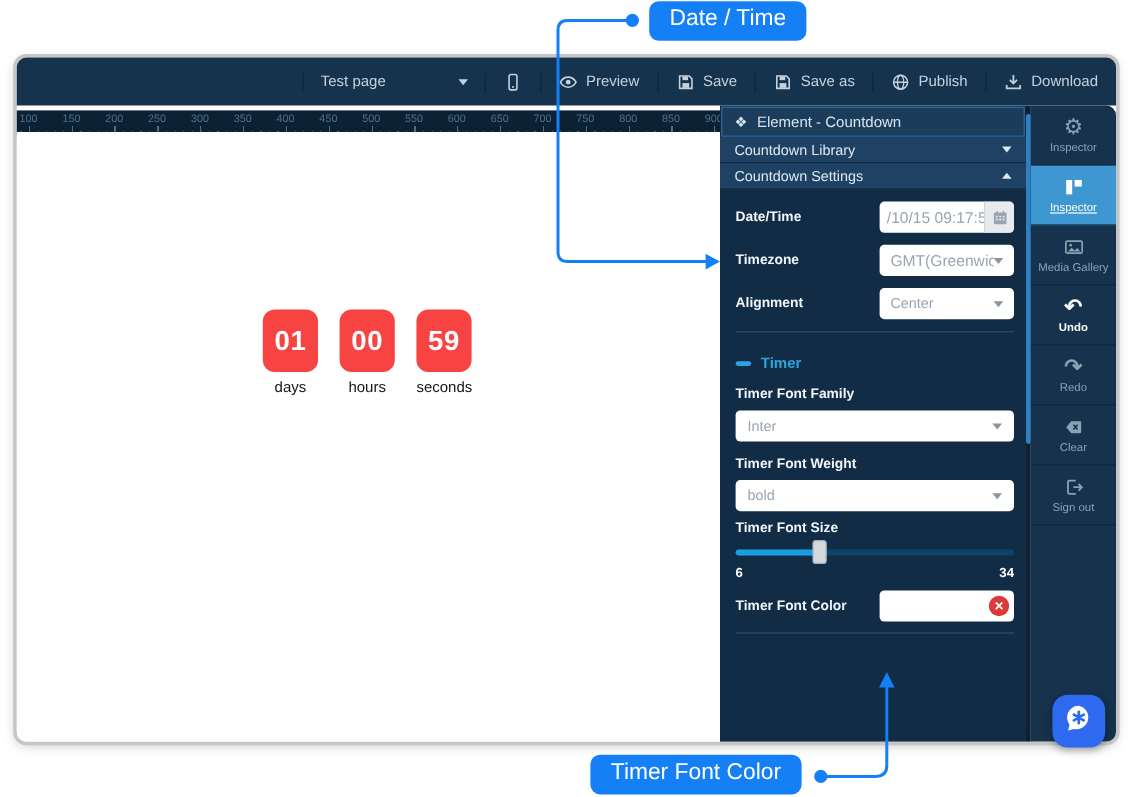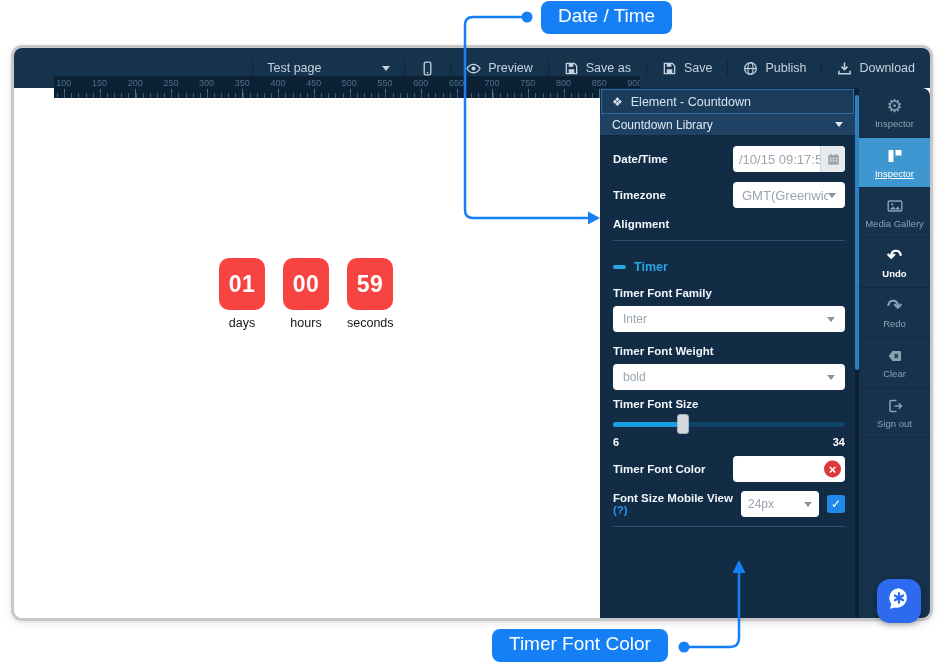--- a/index.html
+++ b/index.html
@@ -15,26 +15,26 @@
              border-radius:8px 8px 0 0; display:flex; align-items:center; }
   .tb-spacer { flex:1; }
   .tb-item { display:flex; align-items:center; gap:7px; padding:0 15px; border-left:1px solid #0e2438;
              color:#c5d2de; font-size:12.5px; white-space:nowrap; cursor:pointer; }
   .tb-page { width:152px; justify-content:space-between; padding:0 14px; }
   .caret-down { width:0; height:0; border-left:4px solid transparent; border-right:4px solid transparent; border-top:5px solid #c5d2de; }
   .tb-item .icon, .tb-item .icon svg { display:flex; align-items:center; }
   .tb-item svg { width:15px; height:15px; fill:currentColor; }
 
   
-  .ruler { position:absolute; left:0; top:28px; width:586px; height:22px; background:#0d2135; overflow:hidden;
+  .ruler { position:absolute; left:0; top:44px; width:586px; height:22px; background:#0d2135; overflow:hidden;
            background-image:
              repeating-linear-gradient(to right, #3c5a76 0 1px, transparent 1px 7.14px),
              repeating-linear-gradient(to right, #4d6f8e 0 1px, transparent 1px 35.7px);
            background-size:100% 5px, 100% 9px; background-repeat:no-repeat, no-repeat;
-           background-position:3px bottom, 10px bottom;margin-left:40px; }
+           background-position:3px bottom, 10px bottom; }
   .ruler-labels { display:flex; margin-left:-8px; padding-top:2px; }
   .ruler-label { flex:none; width:35.7px; text-align:center; font-size:9px; color:#4d6f8e; }
 
   
   .canvas { position:absolute; left:0; top:62px; width:586px; height:508px; background:#fff; border-radius:0 0 0 8px; }
   .countdown { position:absolute; left:205px; top:148px; display:flex; gap:18px; }
   .cd-unit { width:46px; text-align:center; }
   .cd-box { width:46px; height:52px; background:var(--countdown-red,#f84343); border-radius:10px; color:#fff;
             font-size:23px; font-weight:bold; display:flex; align-items:center; justify-content:center; letter-spacing:.5px; }
   .cd-label { margin-top:6px; font-size:12.5px; color:#151515; }
@@ -152,32 +152,32 @@
         </div>
 
         <div class="tb-item">
           <span class="icon">
             <svg viewBox="0 0 16 16">
               <path d="M2.5 2.5h8.5l2.5 2.5v8.5h-11z" fill="none" stroke="currentColor" stroke-width="1.4"></path>
               <rect x="5" y="8.8" width="6" height="4.2" fill="currentColor"></rect>
               <rect x="5" y="2.8" width="5" height="3.4" fill="currentColor"></rect>
             </svg>
           </span>
-          <span>Save as</span>
+          <span>Save</span>
         </div>
 
         <div class="tb-item">
           <span class="icon">
             <svg viewBox="0 0 16 16">
               <path d="M2.5 2.5h8.5l2.5 2.5v8.5h-11z" fill="none" stroke="currentColor" stroke-width="1.4"></path>
               <rect x="5" y="8.8" width="6" height="4.2" fill="currentColor"></rect>
               <rect x="5" y="2.8" width="5" height="3.4" fill="currentColor"></rect>
             </svg>
           </span>
-          <span>Save</span>
+          <span>Save as</span>
         </div>
 
         <div class="tb-item">
           <span class="icon">
             <svg viewBox="0 0 16 16">
               <circle cx="8" cy="8" r="6.2" fill="none" stroke="currentColor" stroke-width="1.4"></circle>
               <ellipse cx="8" cy="8" rx="2.8" ry="6.2" fill="none" stroke="currentColor" stroke-width="1.2"></ellipse>
               <path d="M2 8h12" stroke="currentColor" stroke-width="1.2"></path>
             </svg>
           </span>
@@ -259,20 +259,24 @@
     </div>
 
     <div class="panel">
       <div class="panel-header">
         <span class="icon"><span style="font-size:12px;line-height:1">❖</span></span>
         <span>Element - Countdown</span>
       </div>
       <div class="acc">
         <span>Countdown Library</span>
         <span class="caret-down"></span>
+      </div>
+      <div class="acc">
+        <span>Countdown Settings</span>
+        <span class="caret-up"></span>
       </div>
 
       <div class="pbody">
 
         <div class="prow">
           <span class="plabel">Date/Time</span>
           <div class="ctrl dt-ctrl">
             <span class="dt-text">/10/15 09:17:57</span>
             <span class="dt-cal">
                 <svg viewBox="0 0 16 16">
@@ -293,20 +297,24 @@
         <div class="prow">
           <span class="plabel">Timezone</span>
           <div class="ctrl">
             <span class="dt-text" style="padding-left:0">GMT(Greenwich ...</span>
             <span class="ctrl-caret"></span>
           </div>
         </div>
 
         <div class="prow">
           <span class="plabel">Alignment</span>
+          <div class="ctrl">
+            <span>Center</span>
+            <span class="ctrl-caret"></span>
+          </div>
         </div>
 
         <div class="divider1"></div>
 
         <div class="sec-head">
           <span class="sec-dash"></span>
           <span>Timer</span>
         </div>
 
         <div class="flabel">Timer Font Family</div>
@@ -333,33 +341,20 @@
         </div>
 
         <div class="prow color-row">
           <span class="plabel">Timer Font Color</span>
           <div class="ctrl color-ctrl">
             <span></span>
             <span class="clear-badge">×</span>
           </div>
         </div>
 
-        <div class="prow mobile-row">
-          <span class="plabel">
-            <span>Font Size Mobile View</span>
-            <span class="help">(?)</span>
-          </span>
-          <div class="mobile-ctrl">
-            <div class="mob-dd">
-              <span>24px</span>
-              <span class="ctrl-caret"></span>
-            </div>
-            <span class="checkbox">✓</span>
-          </div>
-        </div>
 
         <div class="divider2"></div>
       </div>
     </div>
 
     <div class="scrollbar">
       <div class="sb-thumb"></div>
     </div>
 
     <div class="sidebar">

